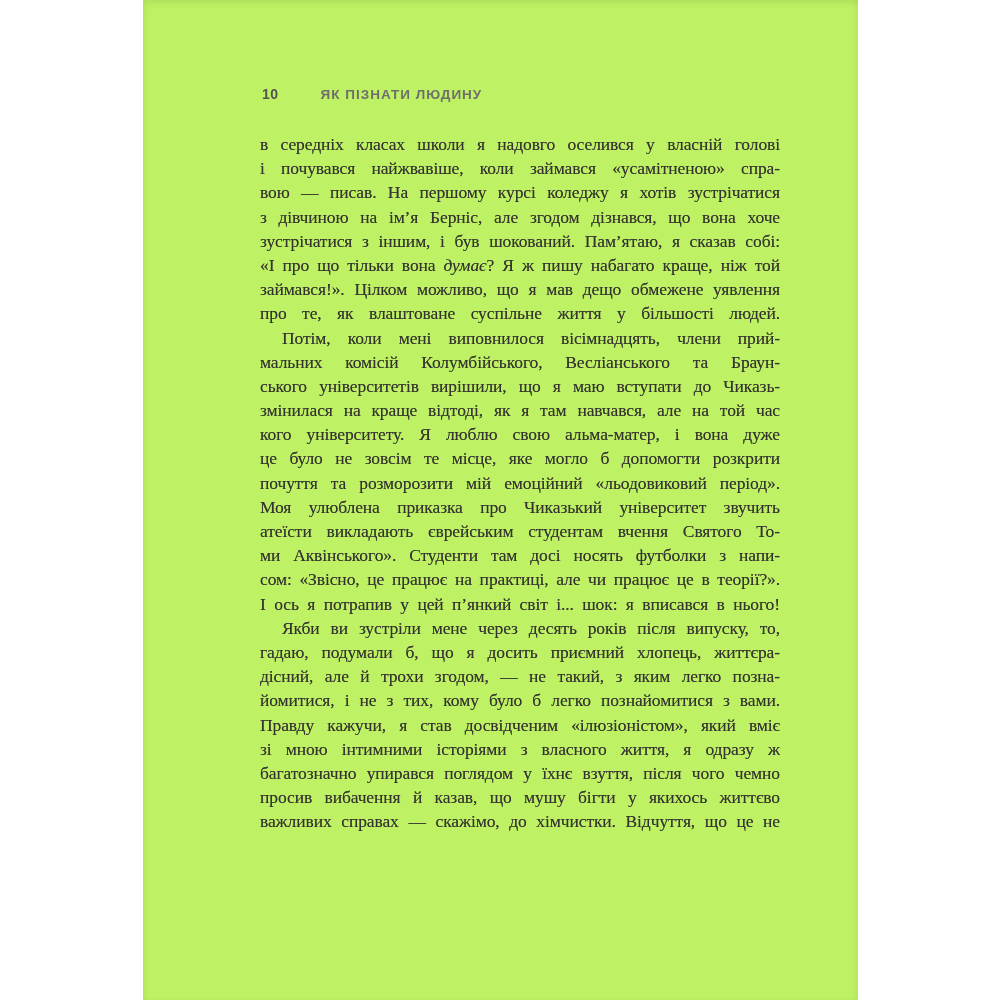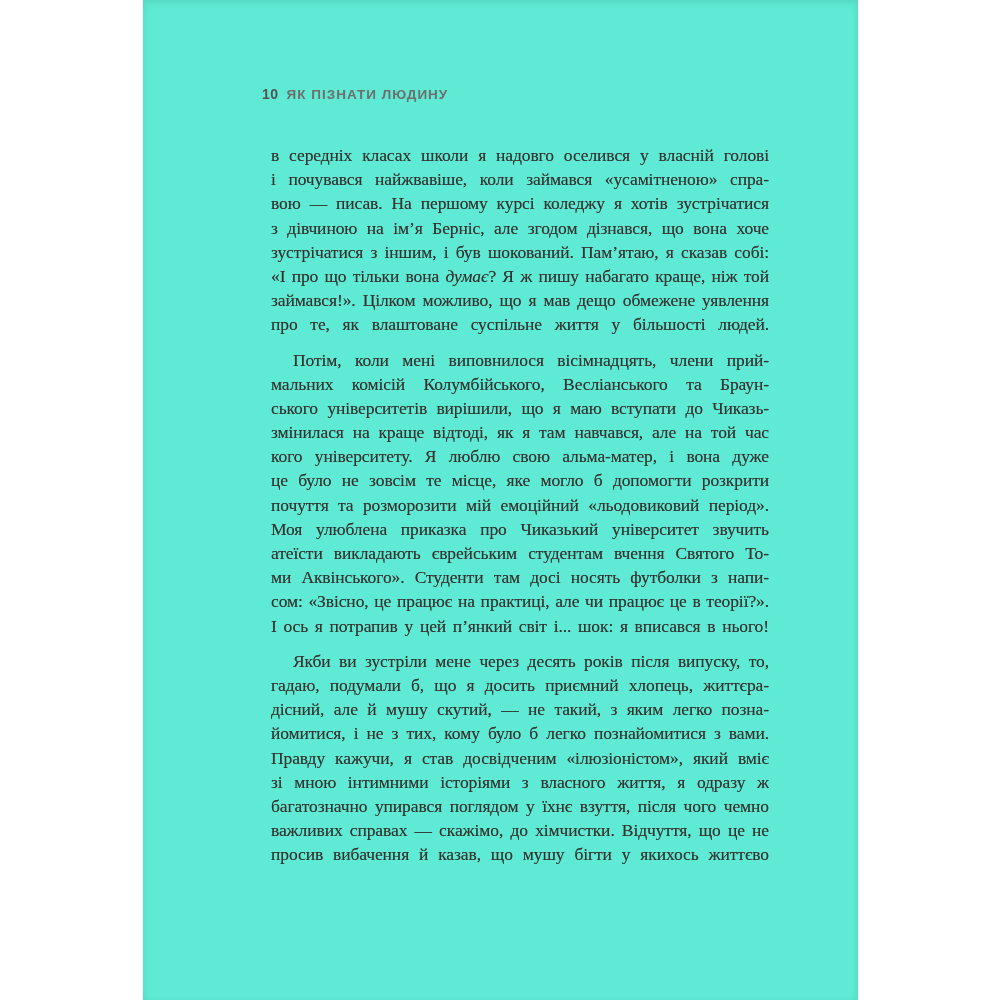--- a/index.html
+++ b/index.html
@@ -10,21 +10,21 @@
     background: #ffffff;
     overflow: hidden;
     font-family: "Liberation Serif", serif;
   }
   .sheet {
     position: absolute;
     left: 143px;
     top: 0;
     width: 715px;
     height: 1000px;
-    background: #5eead4;
+    background: #bef264;
     box-shadow:
       inset 0 4px 7px rgba(0,0,0,0.055),
       inset 3px 0 6px rgba(0,0,0,0.025),
       inset -3px 0 6px rgba(0,0,0,0.025);
   }
   .pagehead {
     position: absolute;
     left: 119px;
     top: 86px;
     display: flex;
@@ -32,38 +32,38 @@
     font-family: "Liberation Sans", sans-serif;
     white-space: nowrap;
   }
   .pnum {
     font-size: 14px;
     font-weight: 700;
     color: #555351;
     letter-spacing: 0.5px;
   }
   .ptitle {
-    margin-left: 8px;
+    margin-left: 42px;
     font-size: 13.5px;
     font-weight: 600;
     color: #6f6e6c;
     letter-spacing: 1px;
   }
   .textblock {
     position: absolute;
     left: 117px;
     top: 132px;
     width: 520px;
     color: #34332f;
     font-size: 17.5px;
     line-height: 24.2px;
     letter-spacing: -0.1px;
     text-shadow: 0 0 0.5px rgba(52,51,47,0.55);
   }
-  .para { margin: 11px; padding: 0; }
+  .para { margin: 0; padding: 0; }
   .line {
     height: 24.2px;
     overflow: hidden;
     text-align: justify;
     text-align-last: justify;
     text-justify: inter-word;
   }
   .line.indent { padding-left: 22px; }
   .line i { }
 </style>
@@ -101,23 +101,23 @@
       <div class="line">Моя улюблена приказка про Чиказький університет звучить</div>
       <div class="line">атеїсти викладають єврейським студентам вчення Святого То-</div>
       <div class="line">ми Аквінського». Студенти там досі носять футболки з напи-</div>
       <div class="line">сом: «Звісно, це працює на практиці, але чи працює це в теорії?».</div>
       <div class="line">І ось я потрапив у цей п’янкий світ і... шок: я вписався в нього!</div>
     </div>
 
     <div class="para">
       <div class="line indent">Якби ви зустріли мене через десять років після випуску, то,</div>
       <div class="line">гадаю, подумали б, що я досить приємний хлопець, життєра-</div>
-      <div class="line">дісний, але й мушу скутий, — не такий, з яким легко позна-</div>
+      <div class="line">дісний, але й трохи згодом, — не такий, з яким легко позна-</div>
       <div class="line">йомитися, і не з тих, кому було б легко познайомитися з вами.</div>
       <div class="line">Правду кажучи, я став досвідченим «ілюзіоністом», який вміє</div>
       <div class="line">зі мною інтимними історіями з власного життя, я одразу ж</div>
       <div class="line">багатозначно упирався поглядом у їхнє взуття, після чого чемно</div>
+      <div class="line">просив вибачення й казав, що мушу бігти у якихось життєво</div>
       <div class="line">важливих справах — скажімо, до хімчистки. Відчуття, що це не</div>
-      <div class="line">просив вибачення й казав, що мушу бігти у якихось життєво</div>
     </div>
 
   </div>
 </div>
 
 </body></html>

